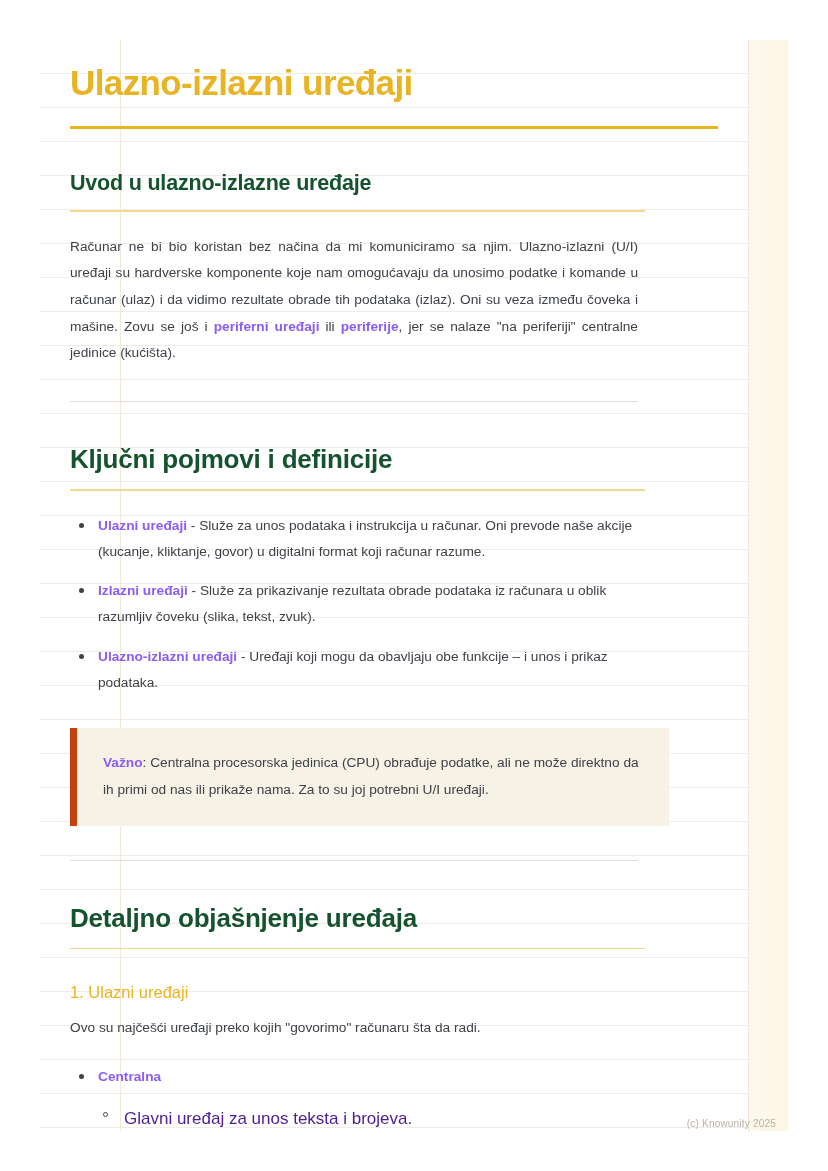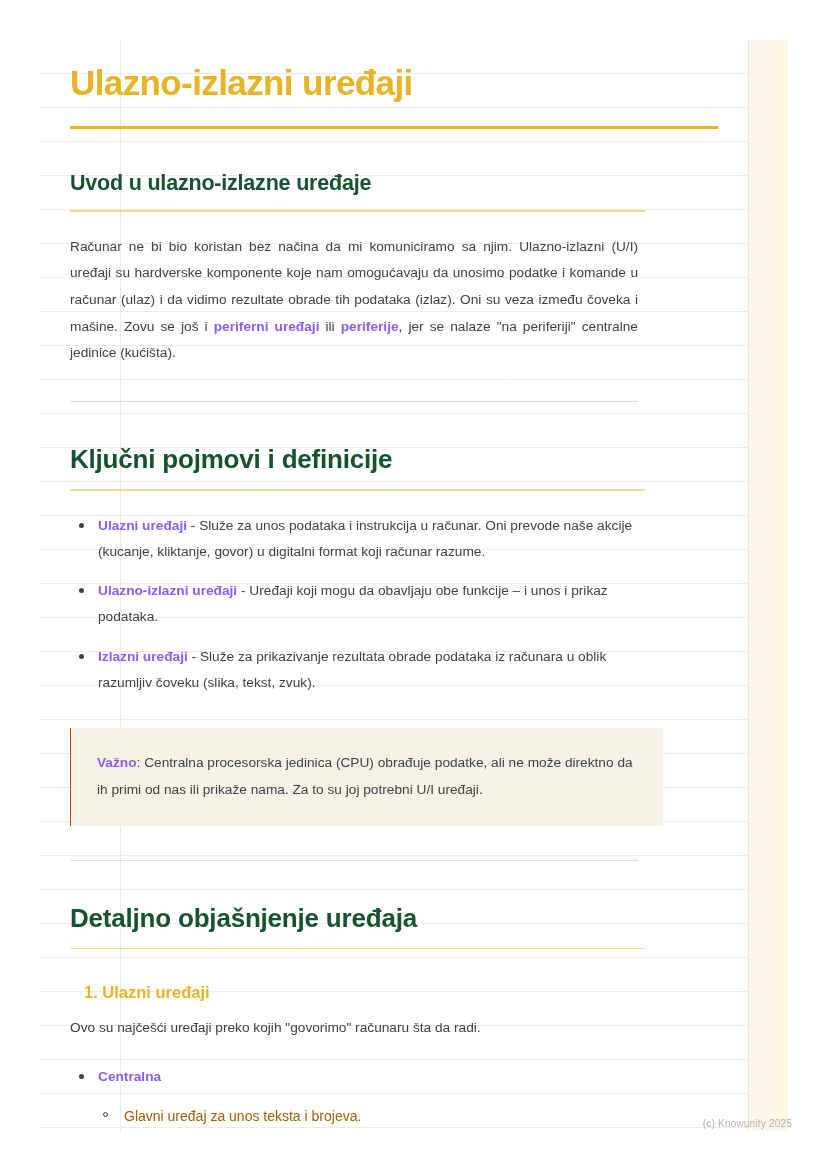--- a/index.html
+++ b/index.html
@@ -97,22 +97,22 @@
     background: #f2d98f;
     margin: 14px 0 0 0;
     width: 575px;
   }
   h2.section-title.big {
     font-size: 26px;
   }
   h3.sub-title {
     font-size: 16.5px;
     color: #e9b424;
-    font-weight: 700;
-    margin: 34px 0 0 14px;
+    font-weight: 400;
+    margin: 34px 0 0 0;
   }
   p.body-text {
     font-size: 13.7px;
     line-height: 1.95;
     color: #3e4248;
     margin: 22px 0 0 0;
     text-align: justify;
     width: 568px;
   }
   p.plain {
@@ -146,59 +146,59 @@
   }
   ul.sub-bullets {
     list-style: none;
     margin: 12px 0 0 0;
     padding: 0;
     width: 560px;
   }
   ul.sub-bullets > li {
     position: relative;
     padding-left: 54px;
-    font-size: 14px;
+    font-size: 17px;
     line-height: 1.9;
-    color: #a16207;
+    color: #4c1d95;
     margin-bottom: 6px;
   }
   ul.sub-bullets > li::before {
     content: "";
     position: absolute;
     left: 33px;
     top: 9px;
     width: 5px;
     height: 5px;
     border: 1.2px solid #3e4248;
     border-radius: 50%;
     box-sizing: border-box;
   }
   .callout {
     margin: 32px 0 0 0;
     width: 540px;
     background: #f6f2e6;
-    border-left: 1px solid #c2410c;
+    border-left: 7px solid #c2410c;
     padding: 22px 26px 22px 26px;
     box-sizing: content-box;
   }
   .callout p {
     margin: 0;
     font-size: 13.7px;
     line-height: 1.95;
     color: #3e4248;
   }
   .divider {
     height: 1px;
     background: #e3ded3;
     margin: 34px 0 0 0;
     width: 568px;
   }
   .watermark {
     position: absolute;
-    right: 36px;
+    right: 52px;
     bottom: 42px;
     font-size: 10px;
     color: #b9b2a4;
     z-index: 3;
     letter-spacing: 0.2px;
   }
 </style>
 </head>
 <body>
 
@@ -218,22 +218,22 @@
 
     <p class="body-text"><span>Računar ne bi bio koristan bez načina da mi komuniciramo sa njim. Ulazno-izlazni (U/I) uređaji su hardverske komponente koje nam omogućavaju da unosimo podatke i komande u računar (ulaz) i da vidimo rezultate obrade tih podataka (izlaz). Oni su veza između čoveka i mašine. Zovu se još i </span><b>periferni uređaji</b><span> ili </span><b>periferije</b><span>, jer se nalaze "na periferiji" centralne jedinice (kućišta).</span></p>
 
     <div class="divider"></div>
 
     <h2 class="section-title big">Ključni pojmovi i definicije</h2>
     <div class="section-rule"></div>
 
     <ul class="bullets">
       <li><b>Ulazni uređaji</b><span> - Služe za unos podataka i instrukcija u računar. Oni prevode naše akcije (kucanje, kliktanje, govor) u digitalni format koji računar razume.</span></li>
+      <li><b>Izlazni uređaji</b><span> - Služe za prikazivanje rezultata obrade podataka iz računara u oblik razumljiv čoveku (slika, tekst, zvuk).</span></li>
       <li><b>Ulazno-izlazni uređaji</b><span> - Uređaji koji mogu da obavljaju obe funkcije – i unos i prikaz podataka.</span></li>
-      <li><b>Izlazni uređaji</b><span> - Služe za prikazivanje rezultata obrade podataka iz računara u oblik razumljiv čoveku (slika, tekst, zvuk).</span></li>
     </ul>
 
     <div class="callout">
       <p><b>Važno</b><span>: Centralna procesorska jedinica (CPU) obrađuje podatke, ali ne može direktno da ih primi od nas ili prikaže nama. Za to su joj potrebni U/I uređaji.</span></p>
     </div>
 
     <div class="divider"></div>
 
     <h2 class="section-title big">Detaljno objašnjenje uređaja</h2>
     <div class="section-rule"></div>

